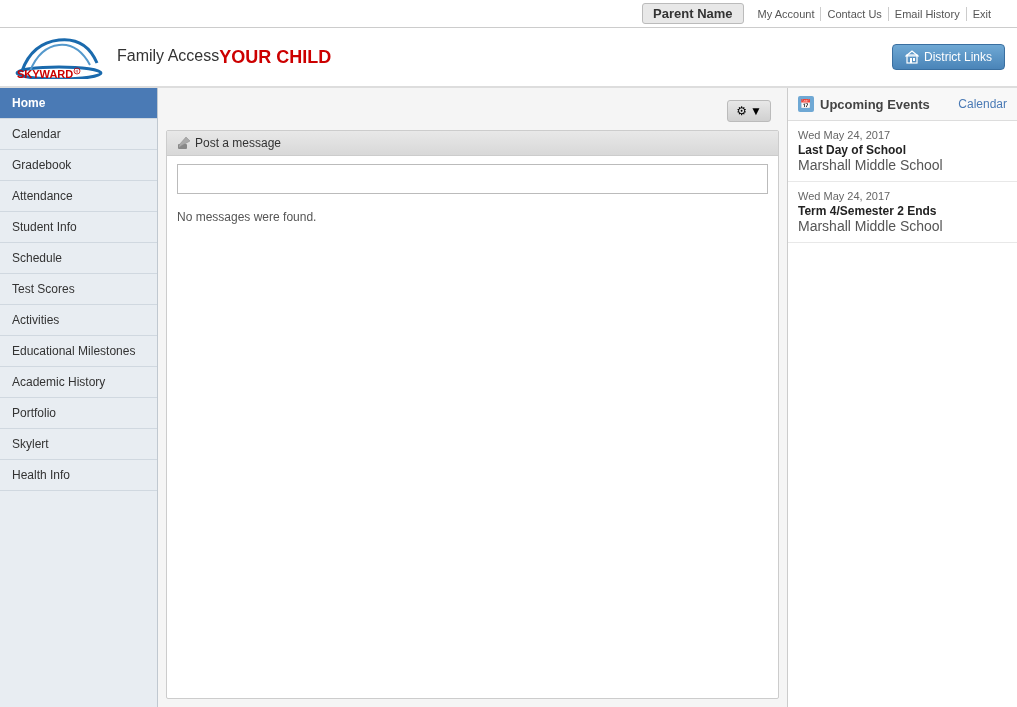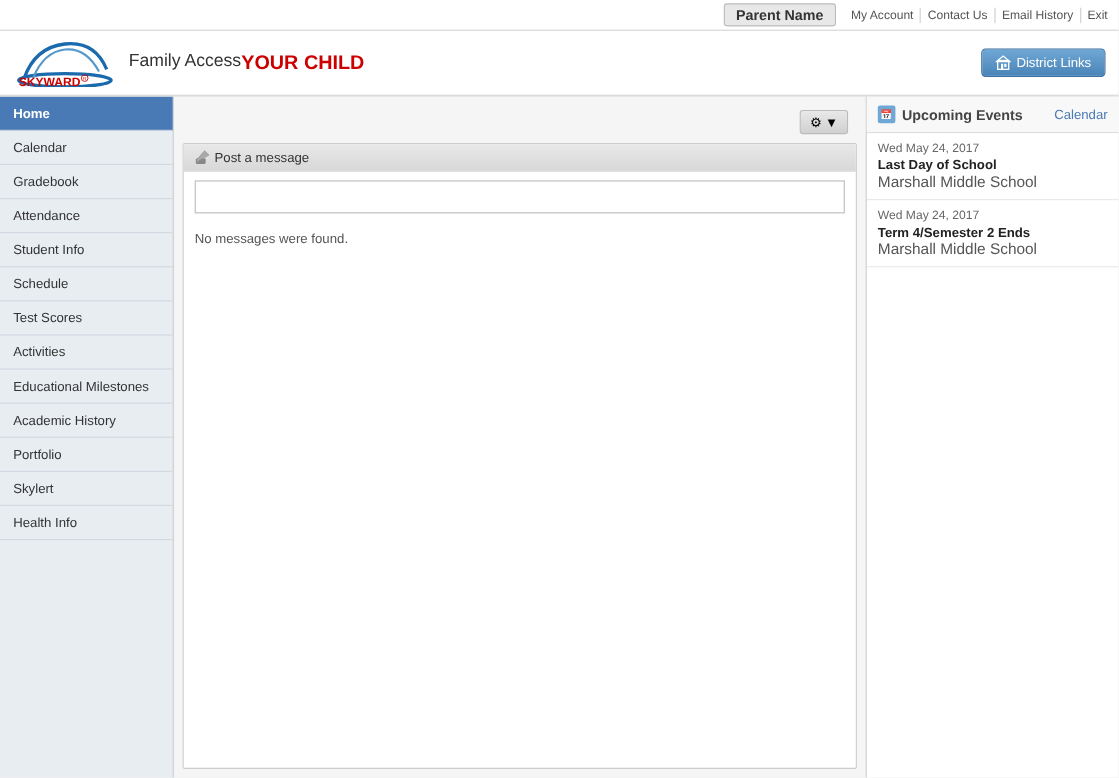--- a/index.html
+++ b/index.html
@@ -6,21 +6,21 @@
     body { font-family: Arial, sans-serif; font-size: 12px; background: #f0f0f0; width: 1017px; height: 707px; overflow: hidden; }
 
     
     #top-nav {
       background: #fff;
       border-bottom: 1px solid #ccc;
       display: flex;
       align-items: center;
       justify-content: flex-end;
       height: 28px;
-      padding-right: 4px;
+      padding-right: 20px;
     }
     #top-nav .parent-name {
       background: #e8e8e8;
       border: 1px solid #bbb;
       border-radius: 3px;
       padding: 2px 10px;
       font-size: 13px;
       font-weight: bold;
       color: #333;
       margin-right: 8px;

